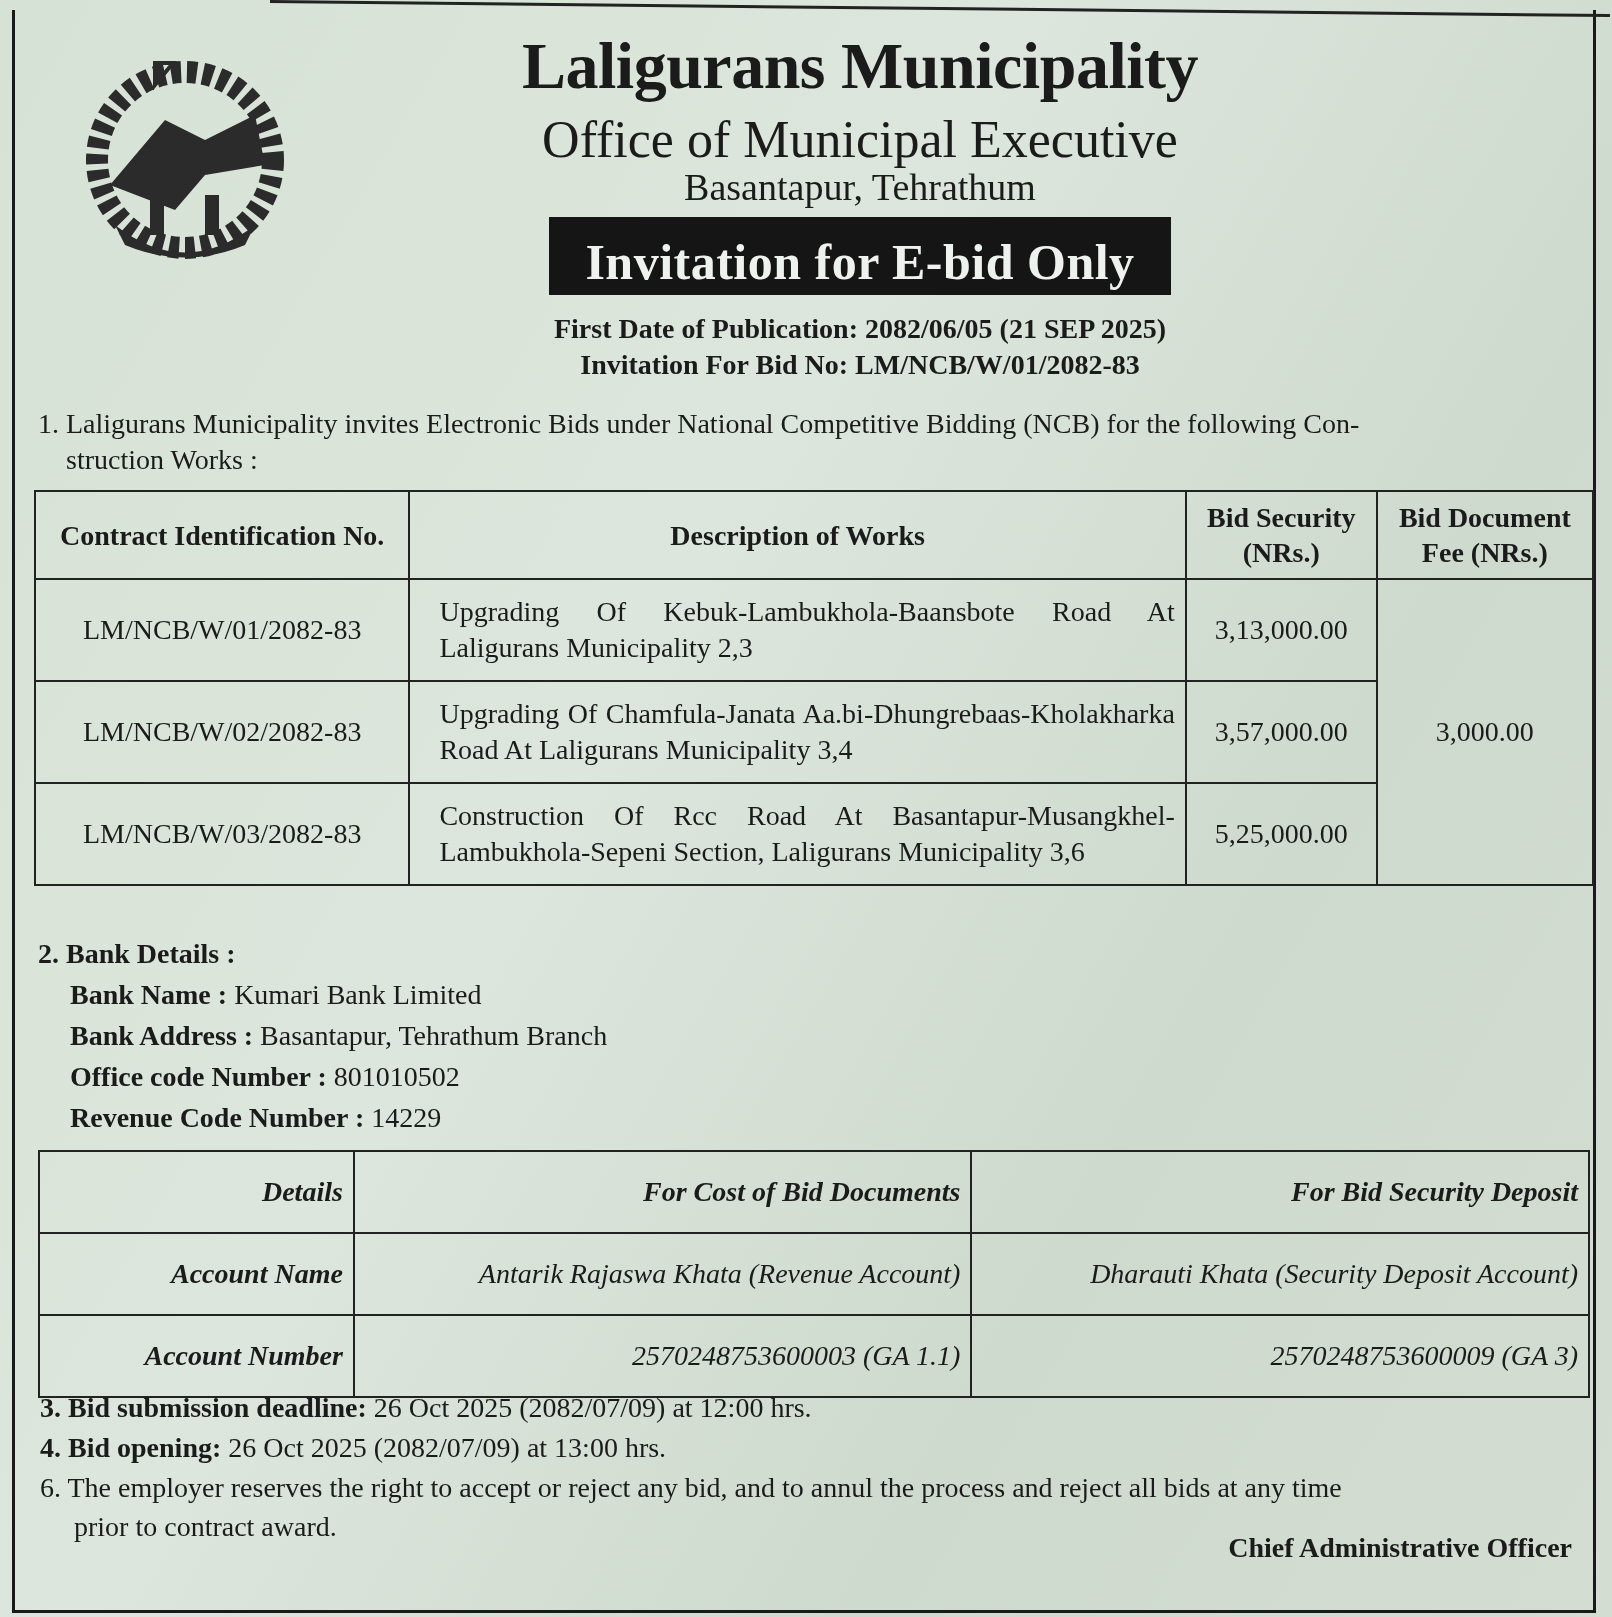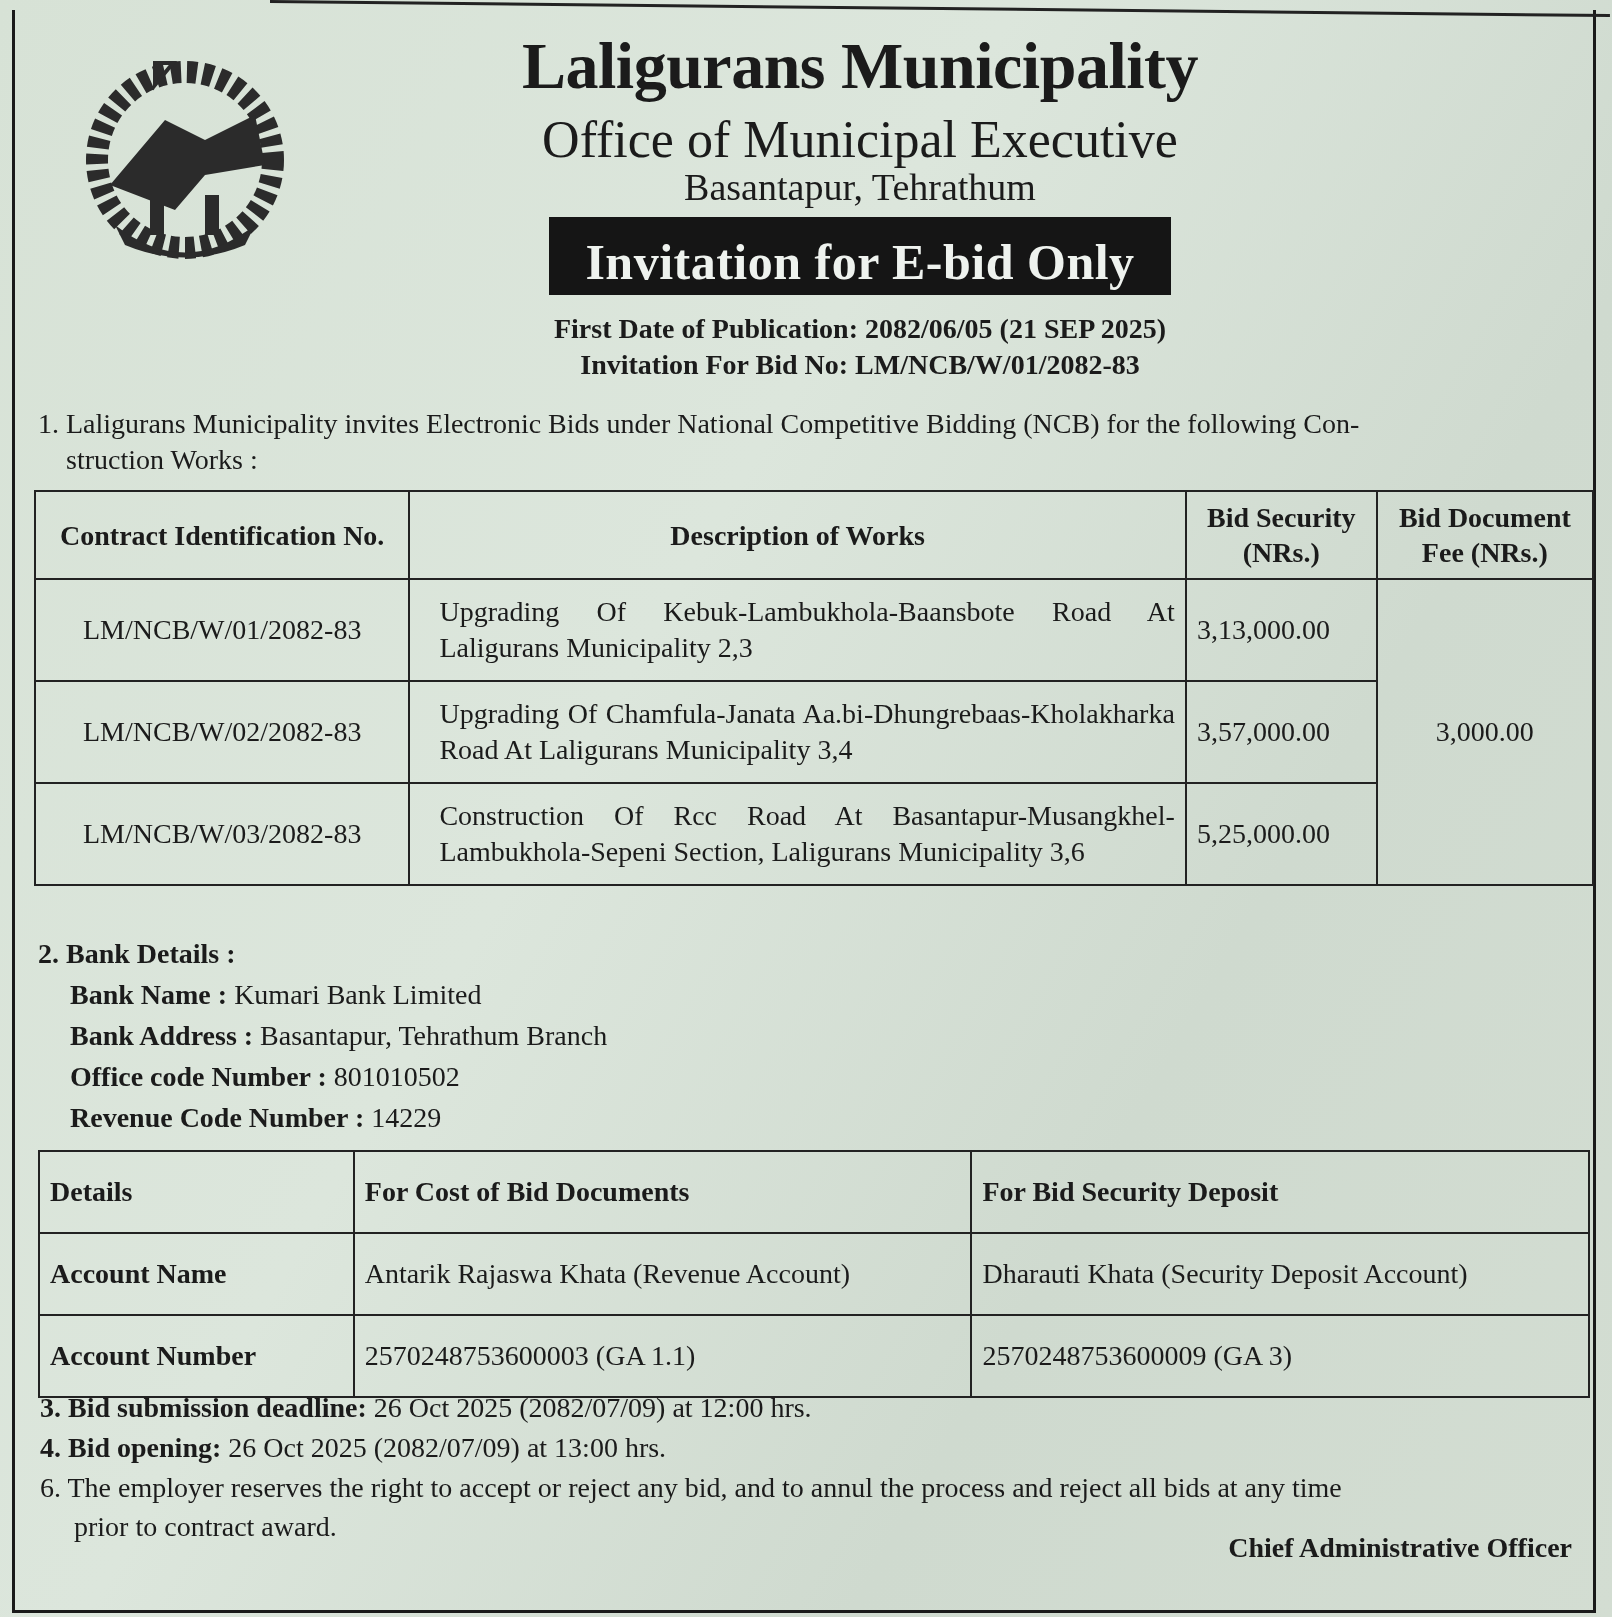--- a/index.html
+++ b/index.html
@@ -38,29 +38,29 @@
 
   table { border-collapse: collapse; position: absolute; }
   td, th { border: 2px solid #222; font-size: 28px; padding: 4px 10px; vertical-align: middle; }
   th { font-weight: bold; }
 
   .works { left: 34px; top: 490px; width: 1560px; }
   .works th { text-align: center; height: 78px; line-height: 1.25; }
   .works td { height: 92px; line-height: 1.3; }
   .works td.id { text-align: center; width: 345px; }
   .works td.desc { text-align: justify; width: 720px; padding-left: 29px; }
-  .works td.amt { text-align: left; width: 165px; }
+  .works td.amt { text-align: center; width: 165px; }
   .works td.fee { text-align: center; width: 190px; }
 
   .bank { position: absolute; left: 38px; top: 934px; font-size: 28px; line-height: 1.46; }
   .bank .b { font-weight: bold; }
   .bank .row { padding-left: 32px; }
 
   .accounts { left: 38px; top: 1150px; width: 1552px; }
-  .accounts th, .accounts td { text-align: left; height: 72px; }
+  .accounts th, .accounts td { text-align: right; height: 72px; font-style: italic; }
   .accounts td.label { font-weight: bold; width: 290px; }
   .accounts td { width: 590px; }
 
   .notes { position: absolute; left: 40px; top: 1388px; width: 1550px; font-size: 28px; line-height: 1.42; }
   .notes .b { font-weight: bold; }
   .notes .indent { padding-left: 34px; }
   .signature { position: absolute; right: 40px; top: 1532px; font-size: 28px; font-weight: bold; }
 </style>
 </head>
 <body>

